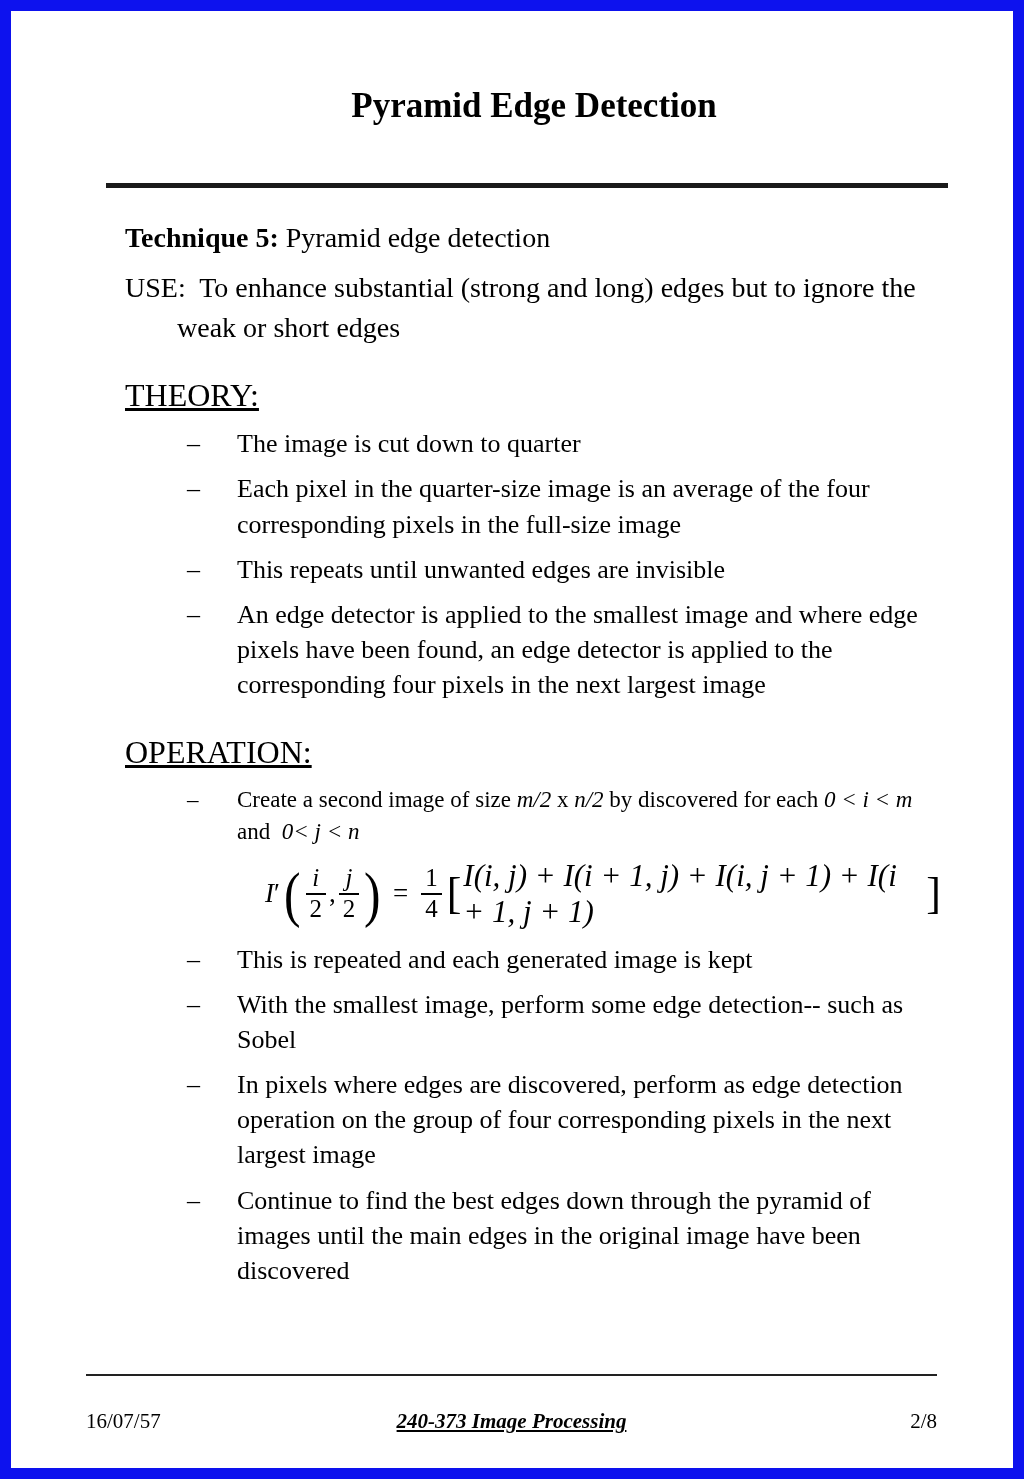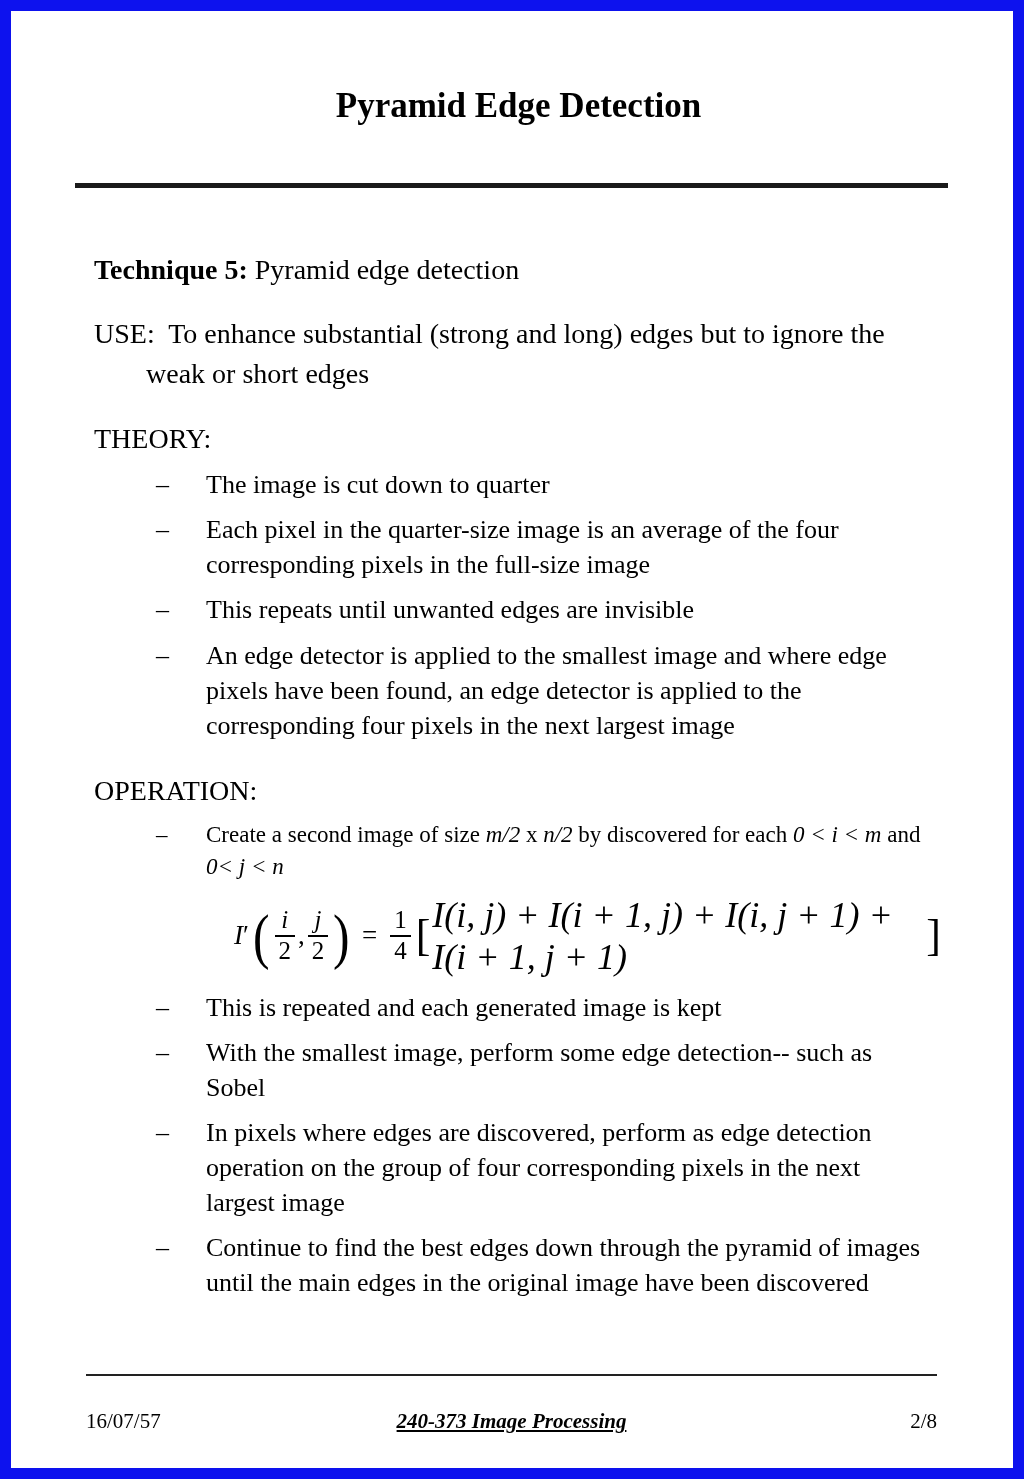--- a/index.html
+++ b/index.html
@@ -7,49 +7,50 @@
   html, body { margin: 0; padding: 0; background: #555; }
   .slide {
     position: relative;
     width: 1024px; height: 1479px;
     margin: 0 auto;
     background: #ffffff;
     border: 11px solid var(--border-blue);
     font-family: "Liberation Serif", "DejaVu Serif", serif;
     color: var(--ink);
     overflow: hidden;
+    padding-left: 31px;
   }
   .content { padding: 0 70px 0 83px; }
 
   .title {
     padding-top: 74px;
     text-align: center;
     font-weight: bold;
     font-size: 35px;
     line-height: 1.2;
   }
   .double-rule {
     margin: 56px -5px 0 -19px;
     height: 5px;
     border-top: 3px solid #1a1a1a;
     border-bottom: 2px solid #1a1a1a;
   }
 
-  .technique { margin-top: 64px; font-size: 28px; line-height: 1.3; }
+  .technique { margin-top: 32px; font-size: 28px; line-height: 1.3; }
   .technique .b { font-weight: bold; }
 
   .use {
-    margin-top: 26px;
+    margin-top: 12px;
     font-size: 28px; line-height: 1.4;
     max-width: 840px;
     padding-left: 52px; text-indent: -52px;
     white-space: pre-wrap;
   }
 
-  .section-h { margin-top: 28px; font-size: 28px; line-height: 1.3; }
+  .section-h { margin-top: 28px; font-size: 32px; line-height: 1.3; text-decoration: underline; }
   .section-h.op { margin-top: 30px; }
 
   .list { margin-top: 10px; }
   .li { display: flex; margin: 0 0 10px 62px; font-size: 26px; line-height: 1.35; }
   .li .dash { flex: 0 0 50px; }
   .li .li-text { flex: 1 1 auto; max-width: 720px; white-space: pre-wrap; }
   .li.small { font-size: 23px; line-height: 1.4; margin-bottom: 4px; }
   .li.small .li-text { max-width: 740px; }
   .ital { font-style: italic; margin-top: 35px; }
 
@@ -60,21 +61,21 @@
   }
   .fvar { font-style: italic; }
   .fprime { margin-right: 2px; }
   .frac { display: inline-flex; flex-direction: column; align-items: center;
           font-size: 25px; line-height: 1.15; margin: 0 3px; }
   .frac .num { padding: 0 4px; }
   .frac .den { border-top: 2px solid #000; padding: 0 4px; }
   .bigp { font-size: 62px; font-weight: 300; line-height: 0; transform: scaleX(0.8); }
   .bigb { font-size: 44px; font-weight: 300; line-height: 0; margin: 0 2px; }
   .feq { margin: 0 10px; }
-  .fbody { font-style: italic; font-size: 36px; white-space: pre-wrap; font-family: Liberation Serif, serif; }
+  .fbody { font-style: italic; font-size: 31px; white-space: pre-wrap; font-family: Liberation Serif, serif; }
 
   .footer-rule {
     position: absolute; left: 75px; right: 76px; bottom: 92px;
     border-top: 2px solid #222;
   }
   .footer {
     position: absolute; left: 75px; right: 76px; bottom: 34px;
     display: flex; align-items: baseline;
     font-size: 21px;
     margin-top: 40px;

